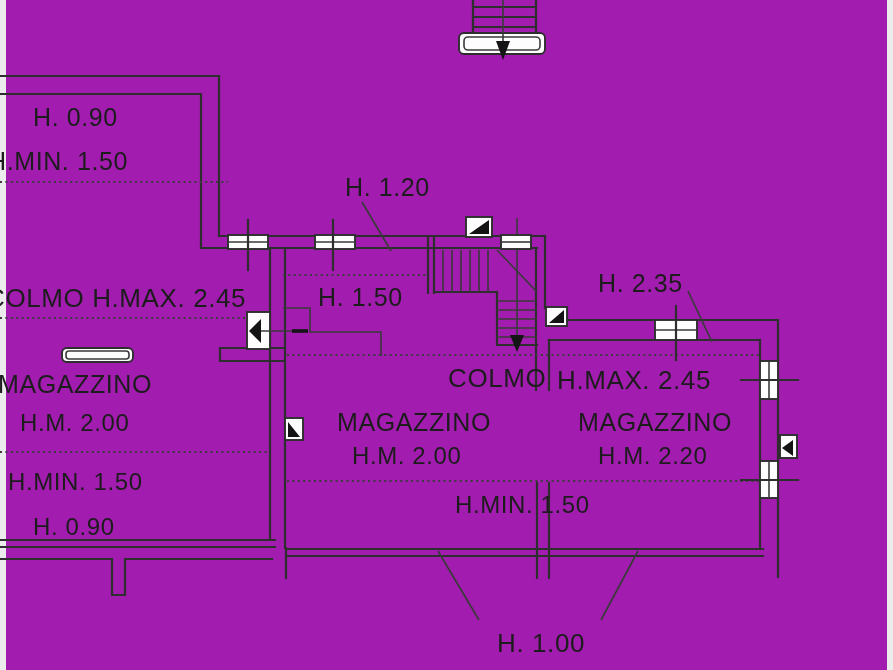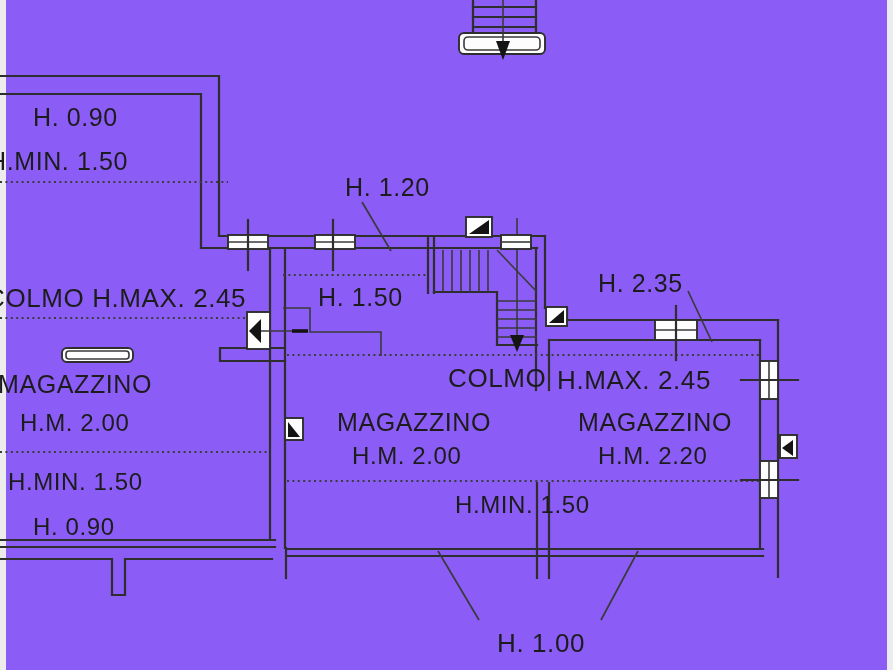--- a/index.html
+++ b/index.html
@@ -1,19 +1,19 @@
 <!DOCTYPE html>
 <html><head>
 <meta charset="utf-8">
 <style>
   html,body{margin:0;padding:0;background:#ffffff;}
   .plan-wrap{
     position:relative;
     width:893px;height:670px;
-    background:#8b5cf6;
+    background:#a21caf;
     overflow:hidden;
   }
   svg{display:block;}
   .wall{stroke:#2e2e2e;stroke-width:2.2;fill:none;stroke-linecap:square;}
   .thin{stroke:#3a3a3a;stroke-width:1.6;fill:none;stroke-linecap:butt;}
   .leader{stroke:#3a3a3a;stroke-width:1.7;fill:none;}
   .dot{stroke:#3c3c3c;stroke-width:1.8;fill:none;stroke-dasharray:2 3.4;}
   .win{fill:#fdfdfd;stroke:#2e2e2e;stroke-width:1.9;}
   .blk{fill:#141414;stroke:none;}
   .lbl{

